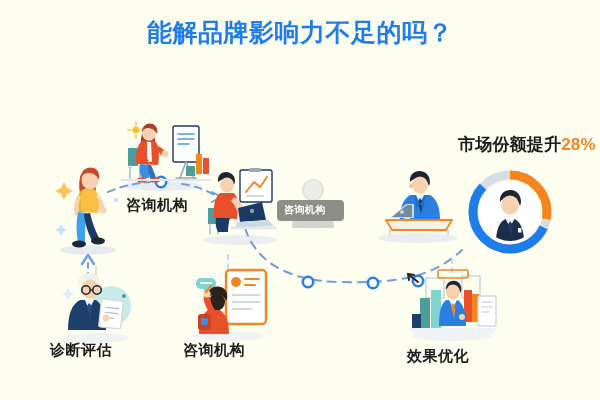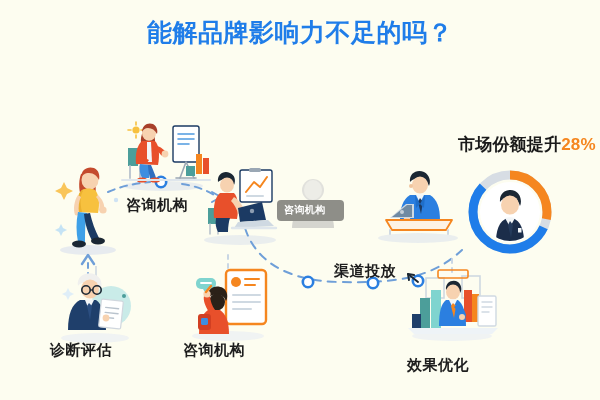--- a/index.html
+++ b/index.html
@@ -292,21 +292,20 @@
 
       <path d="M10 50 L26 36 L34 36 L34 50z" fill="#cfd9e2"></path>
       <path d="M12 49 L27 37 L32 37 L32 49z" fill="#6f8aa3"></path>
       <circle cx="22" cy="44" r="2" fill="#ffffff" opacity="0.6"></circle>
 
       <path d="M6 52 L72 52 L66 62 L12 62z" fill="#fdf2e4" stroke="#f5861f" stroke-width="1.8" stroke-linejoin="round"></path>
       <path d="M10 62 v4 M68 62 v4" stroke="#cfd9e2" stroke-width="2" stroke-linecap="round"></path>
     </svg>
   </div>
 
-  <div class="flow-label" style="left:334px; top:262px;">渠道投放</div>
 
   <div class="scene" style="left:462px; top:164px;">
     <svg width="96" height="96" viewBox="0 0 96 96">
 
       <circle cx="48" cy="48" r="37" fill="none" stroke="#d7dde4" stroke-width="9"></circle>
 
       <circle cx="48" cy="48" r="37" fill="none" stroke="#1f7de9" stroke-width="9" stroke-dasharray="127.9 232.5" stroke-dashoffset="-74" transform="rotate(-90 48 48)" stroke-linecap="butt"></circle>
 
       <circle cx="48" cy="48" r="37" fill="none" stroke="#f5861f" stroke-width="9" stroke-dasharray="65.1 295.3" stroke-dashoffset="0" transform="rotate(-90 48 48)" stroke-linecap="butt"></circle>
 
@@ -419,15 +418,15 @@
       <ellipse cx="49" cy="24" rx="7" ry="7.4" fill="#f7d2b0"></ellipse>
       <path d="M42 32 C37 36, 35 44, 35 58 L62 58 C62 44, 59 36, 54 32z" fill="#2b7fe0"></path>
       <path d="M45 32 L49 40 L53 32 C51 31, 47 31, 45 32z" fill="#f3f6f8"></path>
       <path d="M49 35 L52 38 L50 50 L47 38z" fill="#f5861f"></path>
       <path d="M54 36 C59 40, 62 44, 62 48 L56 50 C55 45, 53 42, 50 39z" fill="#2b7fe0"></path>
       <circle cx="58" cy="49" r="3" fill="#f7d2b0"></circle>
 
       <path d="M4 60 L94 60 L88 66 L10 66z" fill="#eef3f7"></path>
     </svg>
   </div>
-  <div class="step-label" style="left:407px; top:356px; width:90px;">效果优化</div>
+  <div class="step-label" style="left:407px; top:347px; width:90px;">效果优化</div>
 
 </div>
 
 </body></html>

